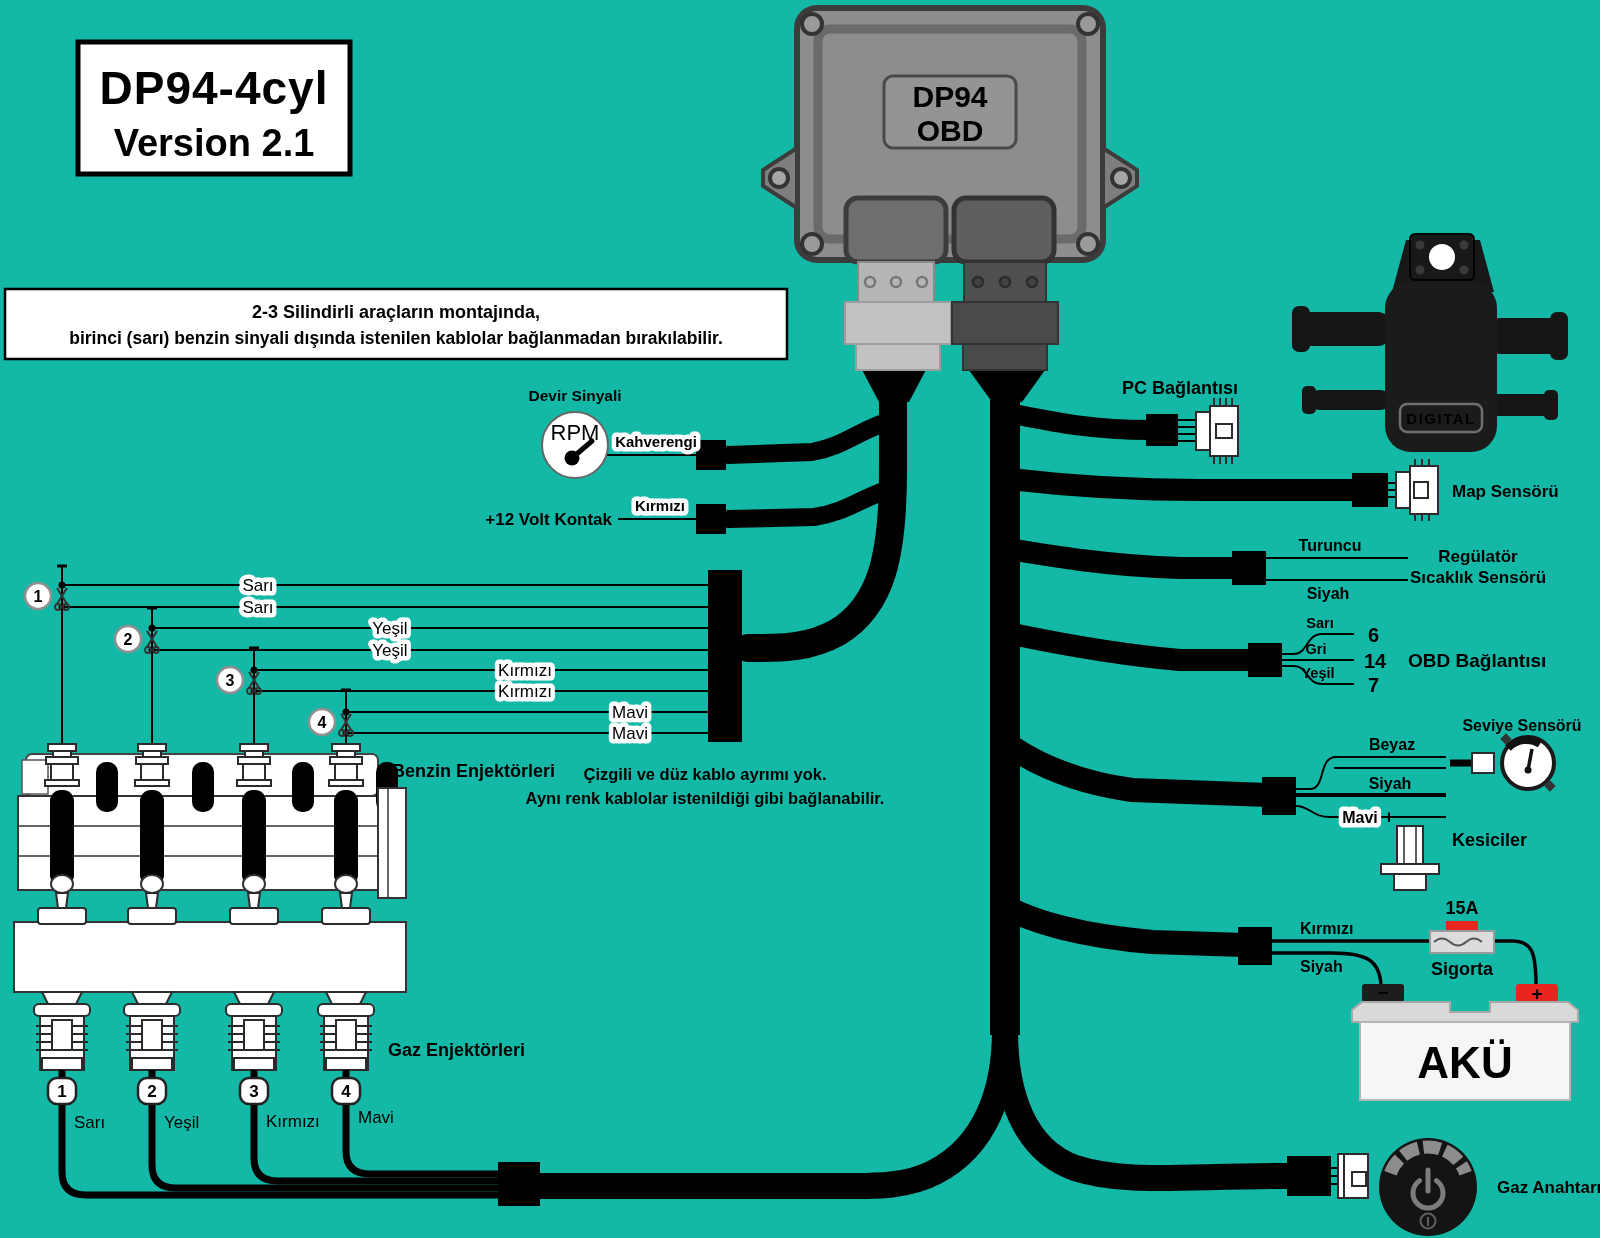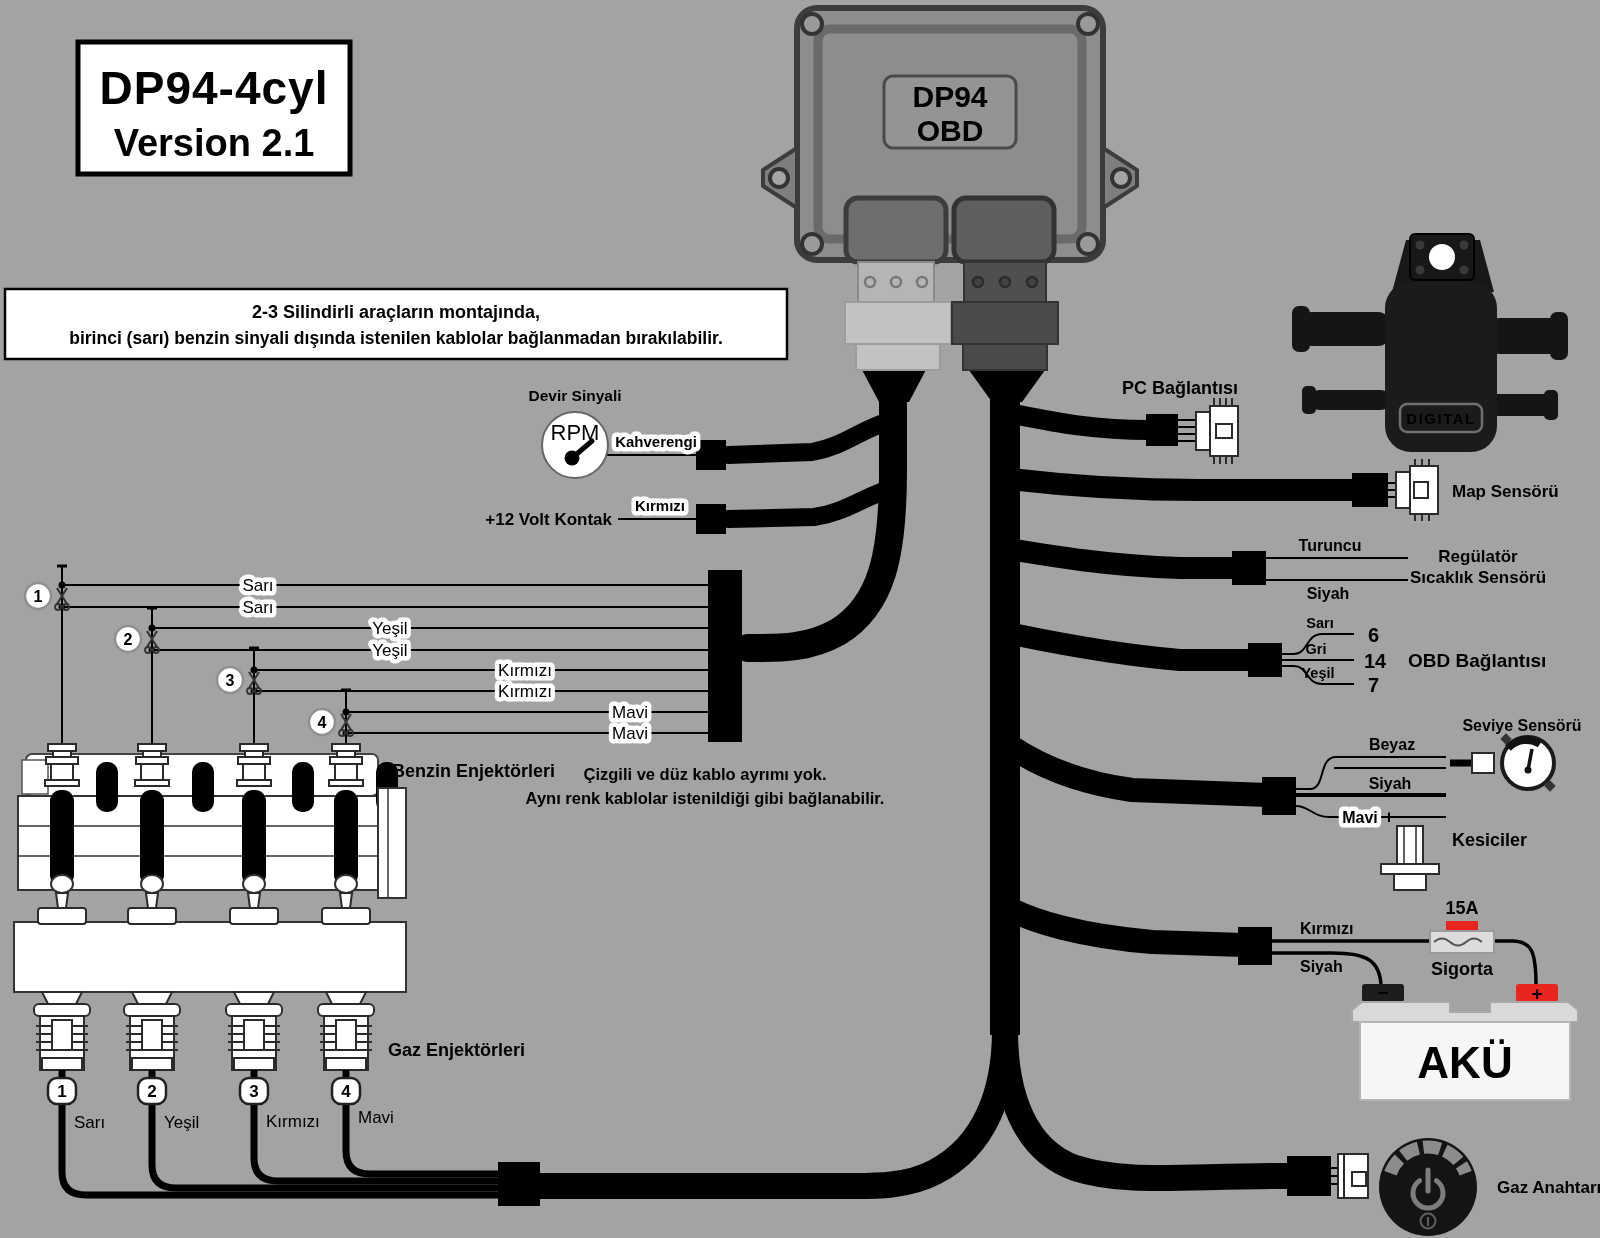--- a/index.html
+++ b/index.html
@@ -1,16 +1,16 @@
 <!DOCTYPE html>
 <html><head>
 <meta charset="utf-8">
 <style>
   html,body{margin:0;padding:0;background:#ffffff;}
-  #canvas{position:relative;width:1600px;height:1238px;background:#a3a3a3;overflow:hidden;}
+  #canvas{position:relative;width:1600px;height:1238px;background:#14b8a6;overflow:hidden;}
   svg{position:absolute;left:0;top:0;}
   text{font-family:"Liberation Sans", sans-serif;fill:#000;}
   .b{font-weight:bold;}
   .halo{paint-order:stroke;stroke:#fff;stroke-width:9px;stroke-linejoin:round;}
   .wire{stroke:#000;fill:none;}
   .thin{stroke:#000;stroke-width:2;fill:none;}
   .dev{fill:#fff;stroke:#2b2b2b;stroke-width:2;}
 </style>
 </head>
 <body>

